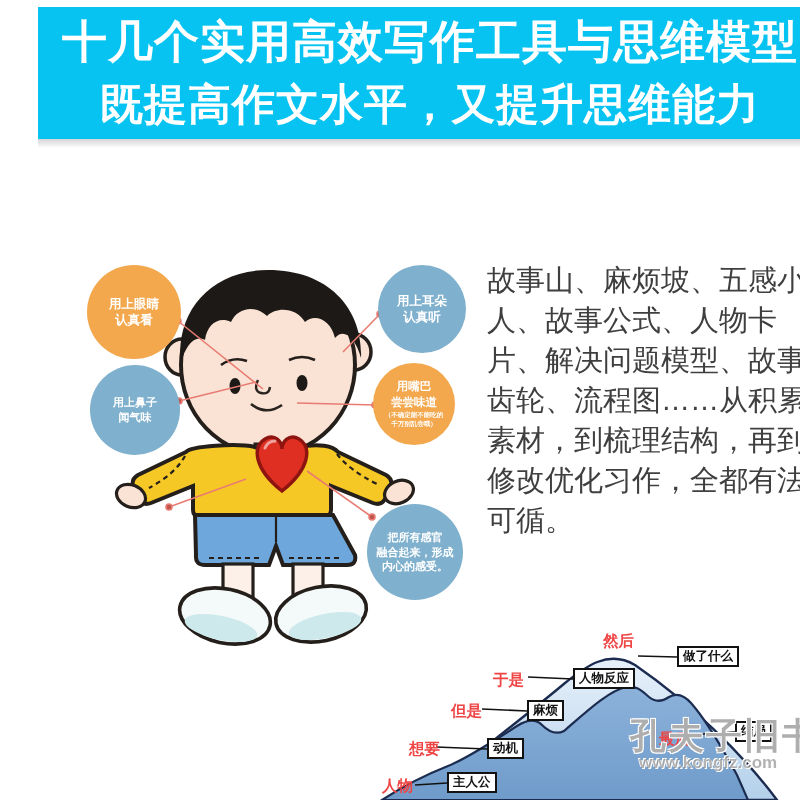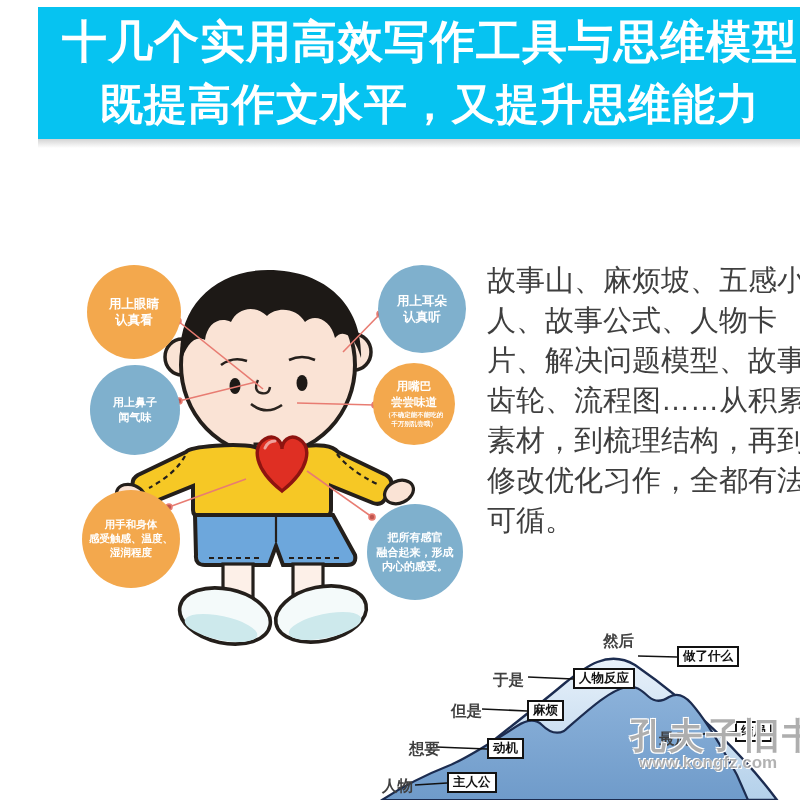--- a/index.html
+++ b/index.html
@@ -33,21 +33,21 @@
   .b-nose{left:60px;top:365px;width:90px;height:90px;font-size:11px;}
   .b-touch{left:52px;top:490px;width:98px;height:98px;font-size:10.5px;}
   .b-ears{left:348px;top:265px;width:88px;height:88px;font-size:12.5px;}
   .b-mouth{left:343px;top:363px;width:82px;height:82px;font-size:11.5px;}
   .b-mouth .small{font-size:6.5px;line-height:1.45;}
   .b-integrate{left:337px;top:504px;width:96px;height:96px;font-size:11px;}
 
   
   .mountain{position:absolute;left:340px;top:625px;width:460px;height:175px;}
   .mountain svg{position:absolute;left:0;top:0;}
-  .mlabel{position:absolute;font-weight:bold;font-size:15.5px;color:#404040;white-space:nowrap;}
+  .mlabel{position:absolute;font-weight:bold;font-size:15.5px;color:#ef4444;white-space:nowrap;}
   .mbox{position:absolute;background:#fff;border:2px solid #121212;color:#121212;
         font-weight:bold;font-size:12.5px;line-height:17px;padding:0 4px;white-space:nowrap;}
 
   
   .wm-name{position:absolute;left:600px;top:712px;font-size:36px;font-weight:bold;letter-spacing:2px;
         color:rgba(124,124,124,.62);
         text-shadow:1px 1px 0 #fff,-1px -1px 0 #fff,1px -1px 0 #fff,-1px 1px 0 #fff;white-space:nowrap;}
   .wm-url{position:absolute;left:609px;top:753px;font-size:17px;font-weight:bold;
         color:rgba(138,138,138,.66);
         text-shadow:1px 1px 0 #fff,-1px -1px 0 #fff;white-space:nowrap;}
@@ -132,25 +132,20 @@
     </g>
   </svg>
 
   <div class="bubble orange b-eyes">
     <span>用上眼睛</span>
     <span>认真看</span>
   </div>
   <div class="bubble blue b-nose">
     <span>用上鼻子</span>
     <span>闻气味</span>
-  </div>
-  <div class="bubble orange b-touch">
-    <span>用手和身体</span>
-    <span>感受触感、温度、</span>
-    <span>湿润程度</span>
   </div>
   <div class="bubble blue b-ears">
     <span>用上耳朵</span>
     <span>认真听</span>
   </div>
   <div class="bubble orange b-mouth">
     <span>用嘴巴</span>
     <span>尝尝味道</span>
     <span class="small">（不确定能不能吃的</span>
     <span class="small">千万别乱尝哦）</span>

